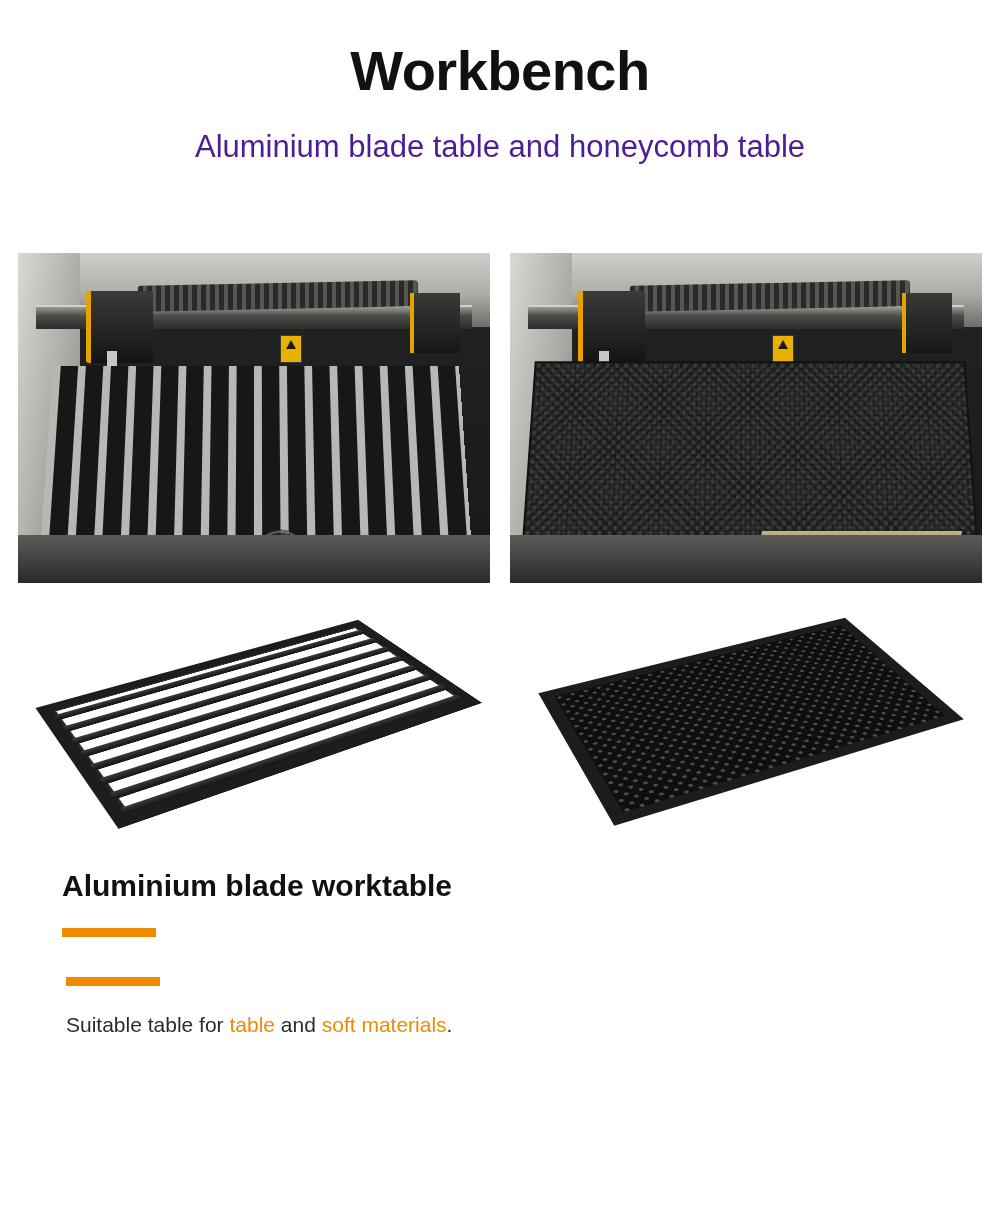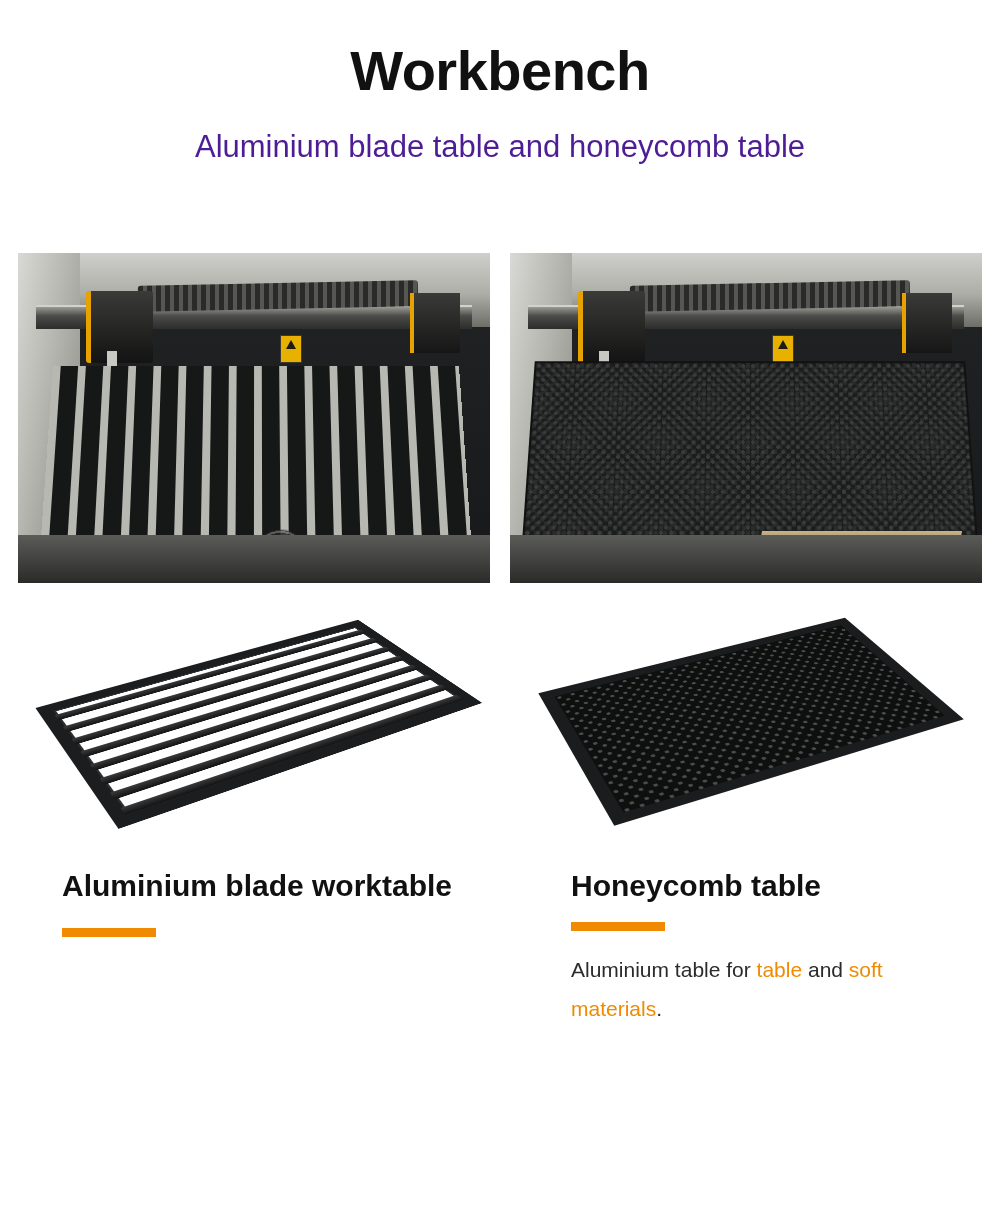--- a/index.html
+++ b/index.html
@@ -219,20 +219,21 @@
     background-color: #0e0f0f;
   }
 
   
   .text-row {
     position: absolute;
     top: 866px;
     left: 0;
     width: 1000px;
     display: flex;
+    flex-direction: column;
   }
   .col {
     box-sizing: border-box;
   }
   .col-left { width: 505px; padding-left: 62px; }
   .col-right { width: 495px; padding-left: 66px; }
   .col h3 {
     font-size: 30px;
     font-weight: bold;
     margin: 0;
@@ -314,22 +315,21 @@
   </div>
 
   <div class="text-row">
 
     <div class="col col-left">
       <h3>Aluminium blade worktable</h3>
       <div class="rule"></div>
     </div>
 
     <div class="col col-right">
-      <h3>Honeycomb table</h3>
       <div class="rule right-rule"></div>
       <p class="body-text">
-        <span>Aluminium table for </span><span class="hl">table</span><span> and </span><span class="hl">soft materials</span><span>.</span>
+        <span>Suitable table for </span><span class="hl">table</span><span> and </span><span class="hl">soft materials</span><span>.</span>
       </p>
     </div>
 
   </div>
 
 </div>
 
 </body></html>

